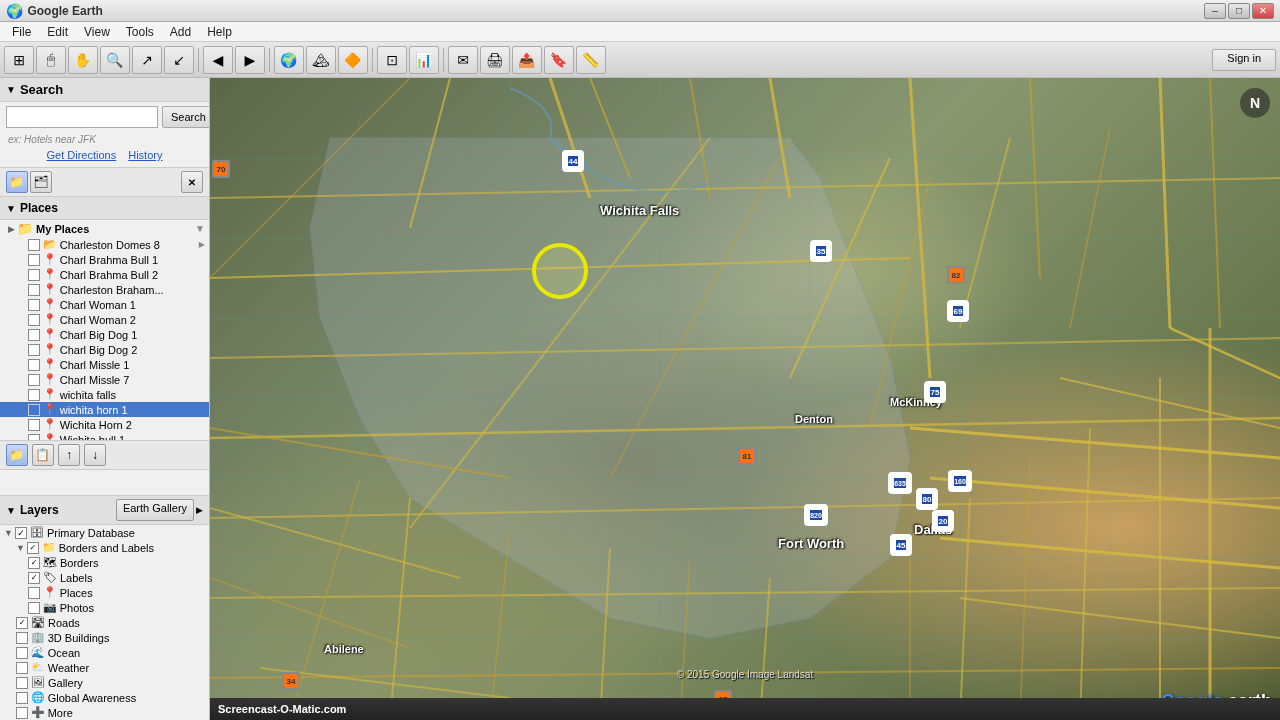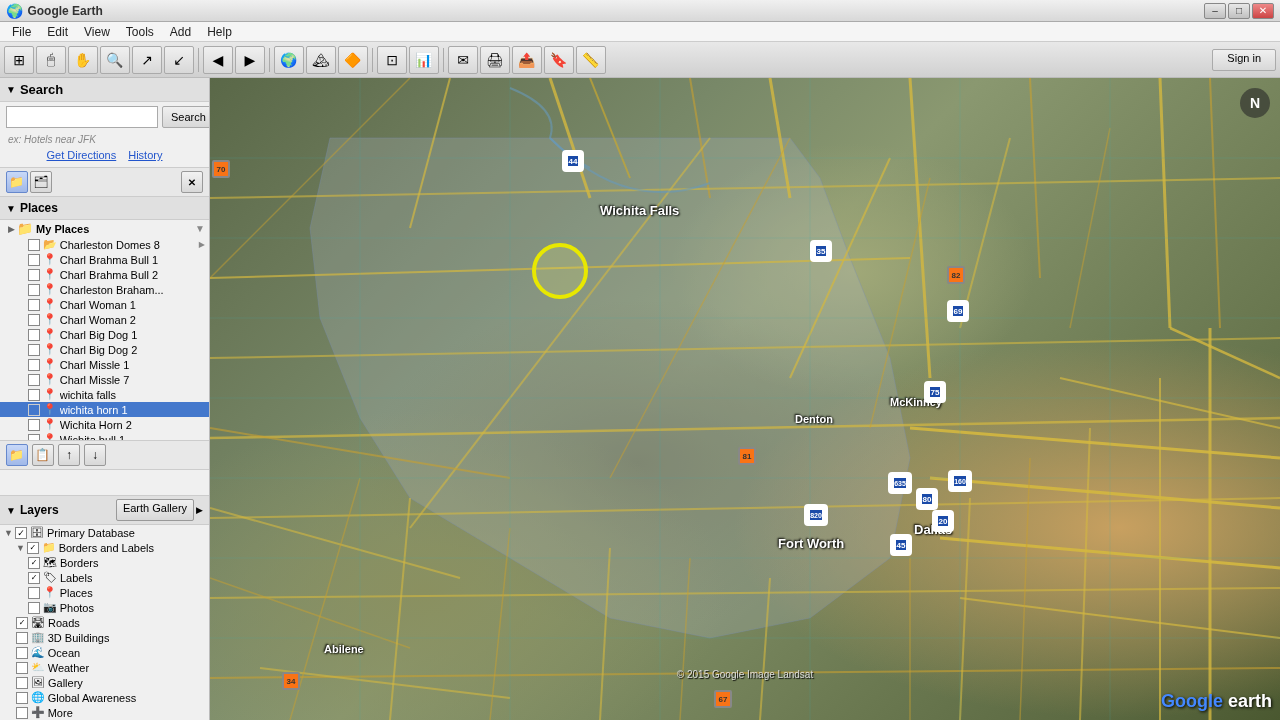--- a/index.html
+++ b/index.html
@@ -741,14 +741,17 @@
     <div class="marker-circle" style="left:322px; top:165px;"></div>
 
     <div class="compass">N</div>
 
     <div class="map-copyright">© 2015 Google  Image Landsat</div>
 
     <div class="ge-logo">
       <span style="color:#4488ff;">Google</span> earth
     </div>
 
+    <div id="bottombar">
+      <span class="screencast">Screencast-O-Matic.com</span>
+    </div>
   </div>
 </div>
 
 </body></html>

